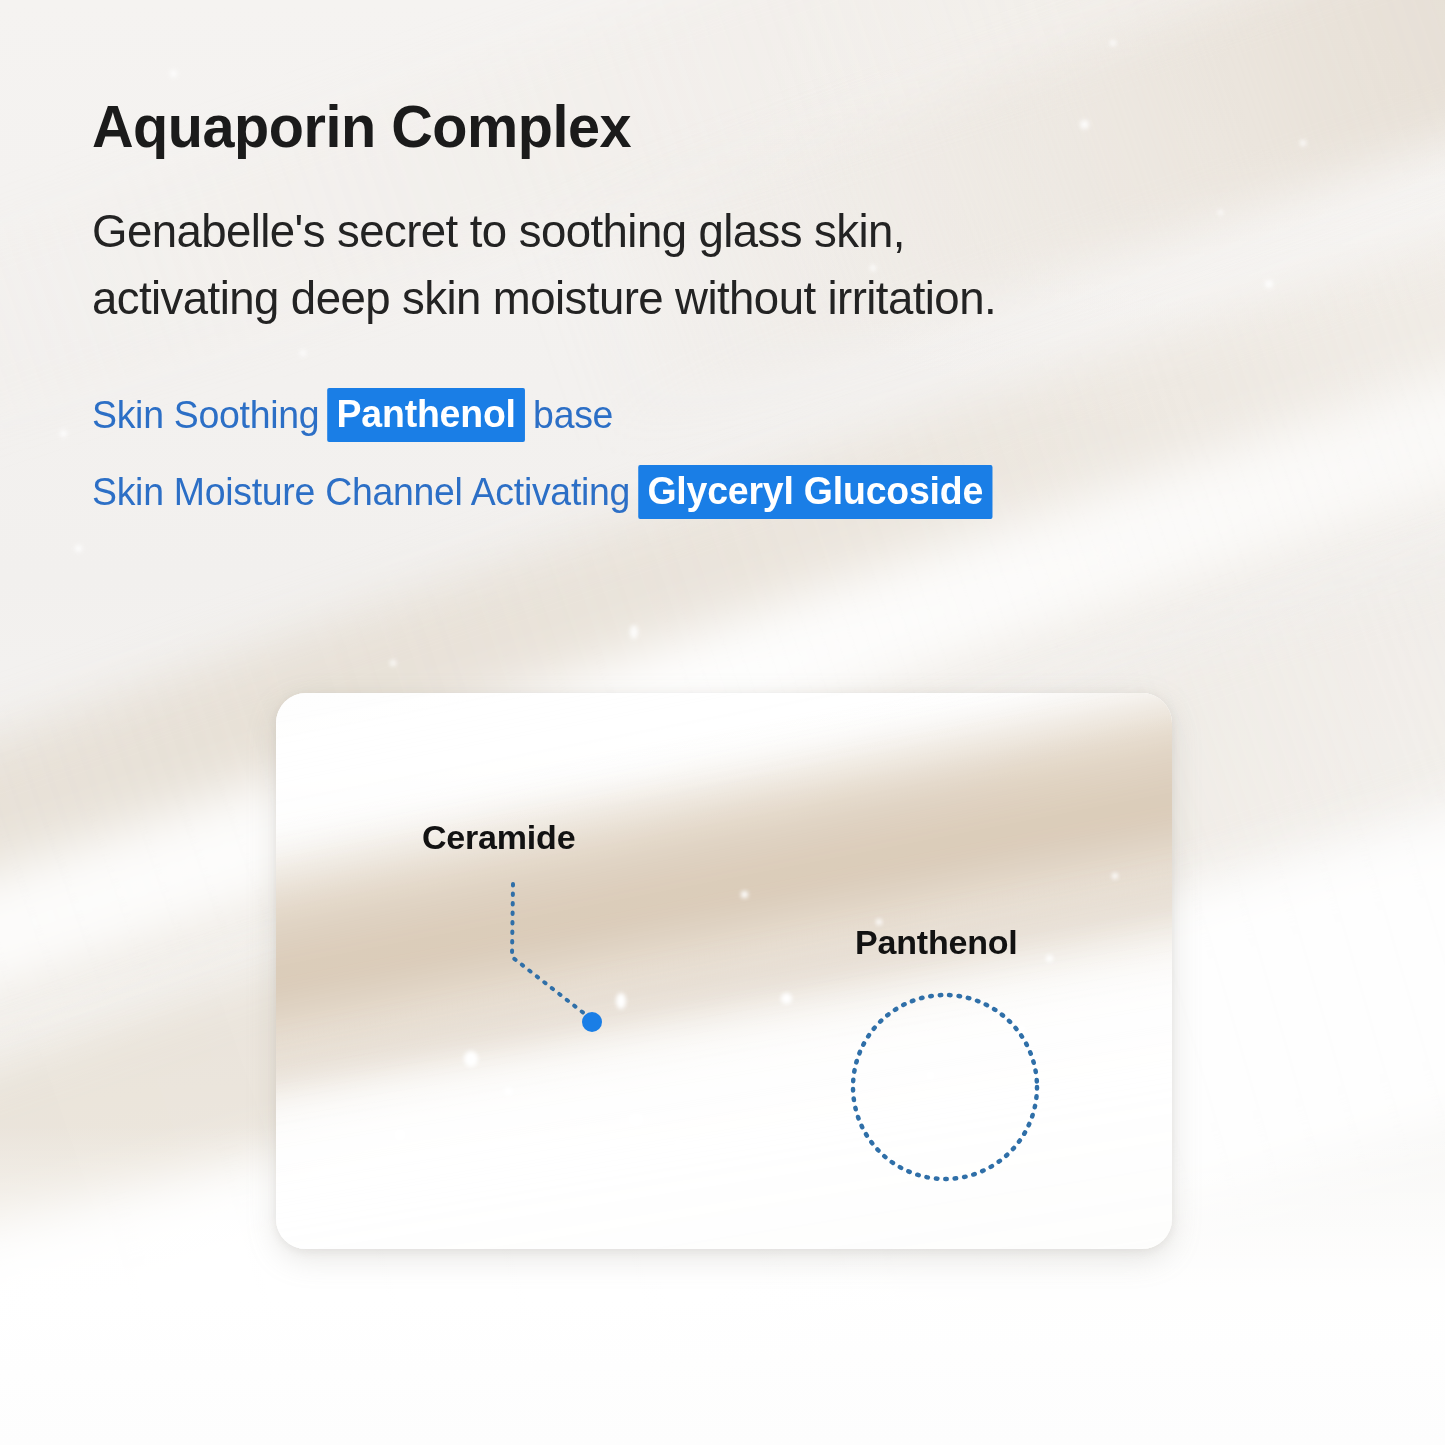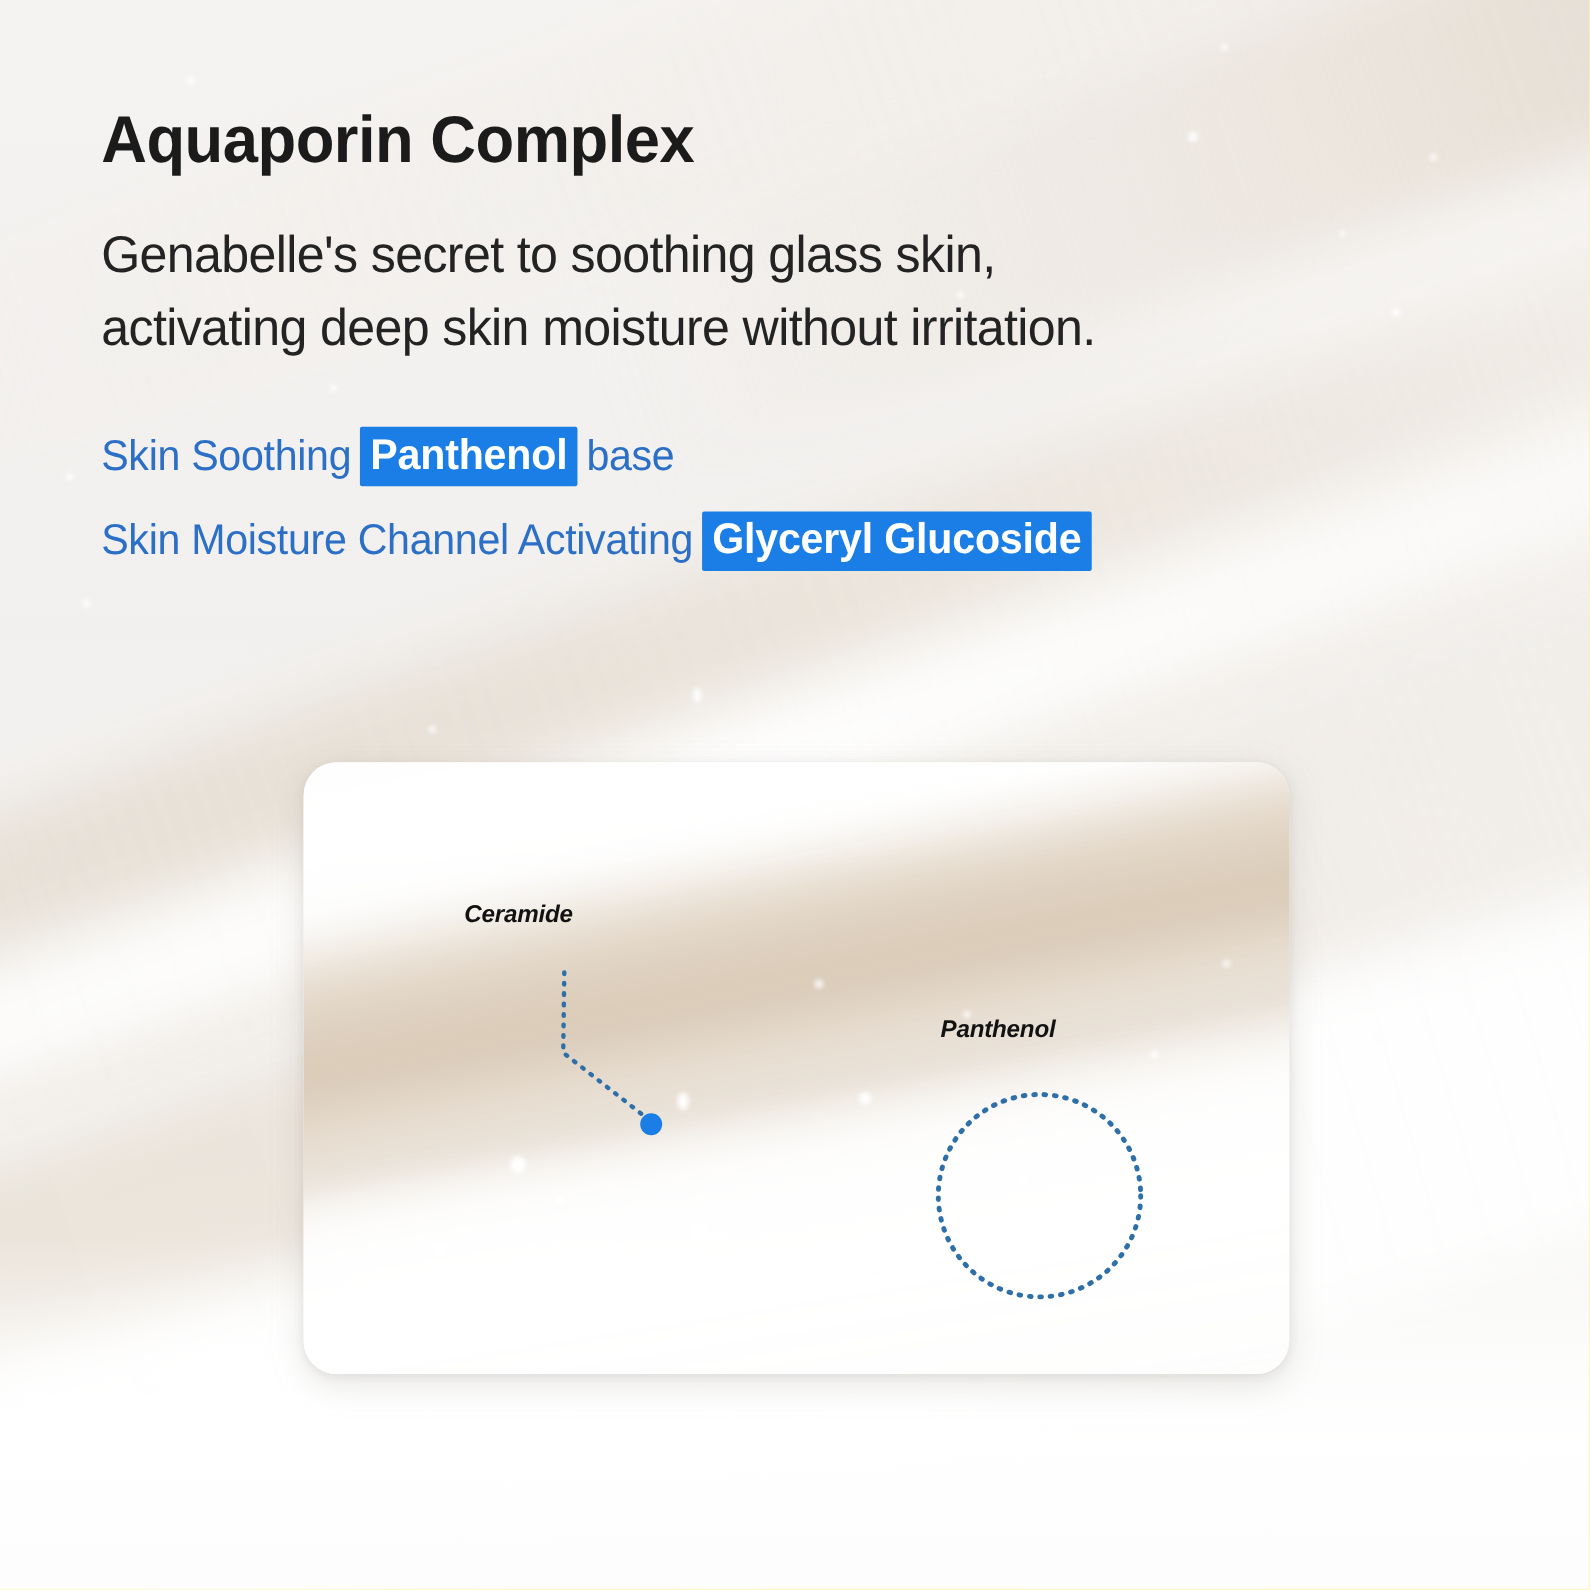--- a/index.html
+++ b/index.html
@@ -179,24 +179,23 @@
   }
   .card-speck {
     position: absolute;
     border-radius: 50%;
     background: #ffffff;
     filter: blur(2.2px);
   }
 
   .card-label {
     position: absolute;
-    font-style: italic;
     font-weight: 700;
     color: #121212;
-    font-size: 22px;
+    font-size: 34px;
     letter-spacing: -0.2px;
     white-space: nowrap;
   }
   .card-label.ceramide { left: 422px; top: 818px; }
   .card-label.panthenol { left: 855px; top: 923px; }
 
   .leader, .dotted-circle-wrap {
     position: absolute;
     left: 0; top: 0;
     width: 1445px; height: 1445px;

